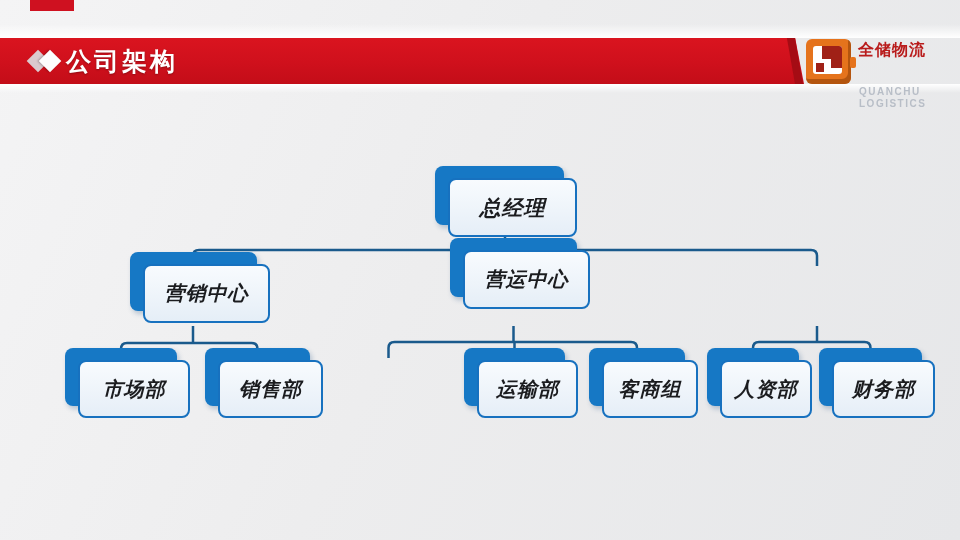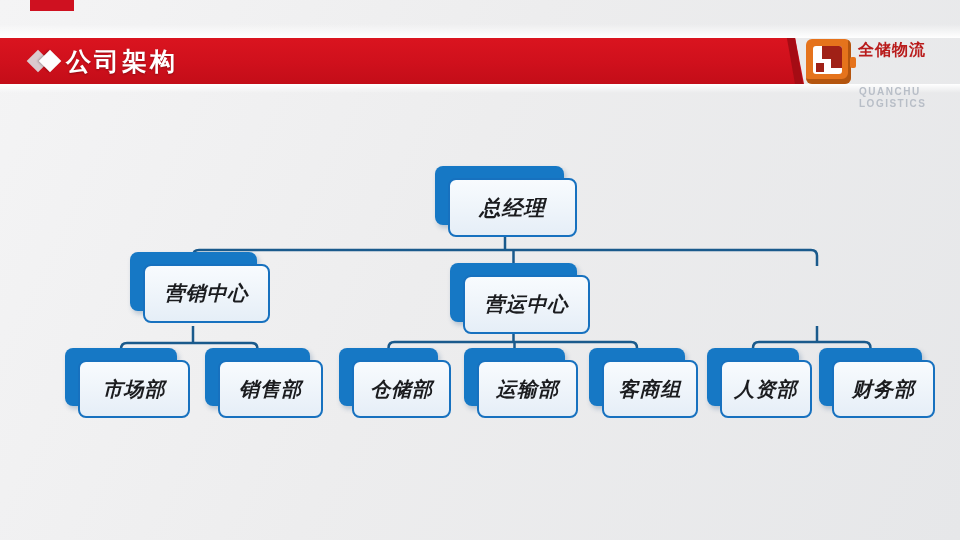--- a/index.html
+++ b/index.html
@@ -120,36 +120,32 @@
 
   <div class="node root" style="left:448px;top:178px;width:129px;height:59px;">
     <div class="back"></div>
     <div class="front">总经理</div>
   </div>
 
   <div class="node" style="left:143px;top:264px;width:127px;height:59px;">
     <div class="back"></div>
     <div class="front">营销中心</div>
   </div>
-  <div class="node" style="left:463px;top:275px;width:127px;height:59px;">
+  <div class="node" style="left:463px;top:250px;width:127px;height:59px;">
     <div class="back"></div>
     <div class="front">营运中心</div>
   </div>
 
   <div class="node" style="left:218px;top:360px;width:105px;height:58px;">
     <div class="back"></div>
     <div class="front">销售部</div>
   </div>
   <div class="node" style="left:78px;top:360px;width:112px;height:58px;">
     <div class="back"></div>
     <div class="front">市场部</div>
-  </div>
-  <div class="node" style="left:352px;top:360px;width:99px;height:58px;">
-    <div class="back"></div>
-    <div class="front">仓储部</div>
   </div>
   <div class="node" style="left:477px;top:360px;width:101px;height:58px;">
     <div class="back"></div>
     <div class="front">运输部</div>
   </div>
   <div class="node" style="left:602px;top:360px;width:96px;height:58px;">
     <div class="back"></div>
     <div class="front">客商组</div>
   </div>
   <div class="node" style="left:720px;top:360px;width:92px;height:58px;">

